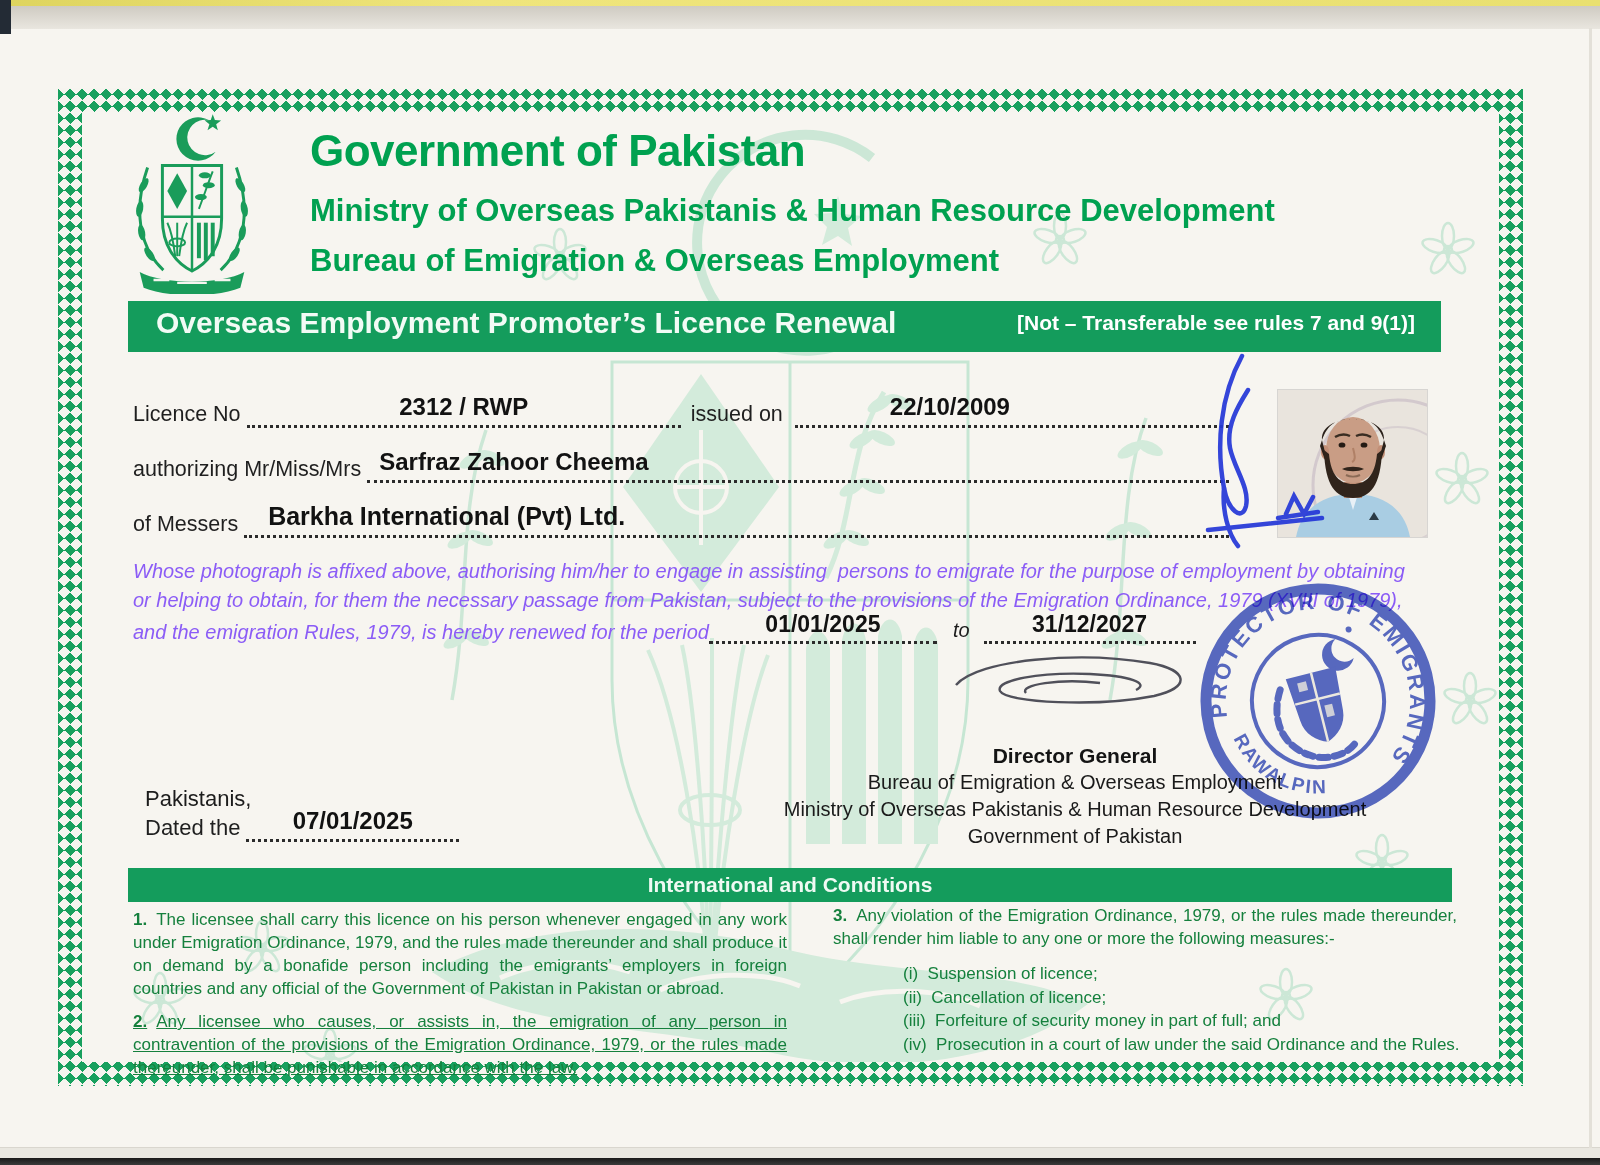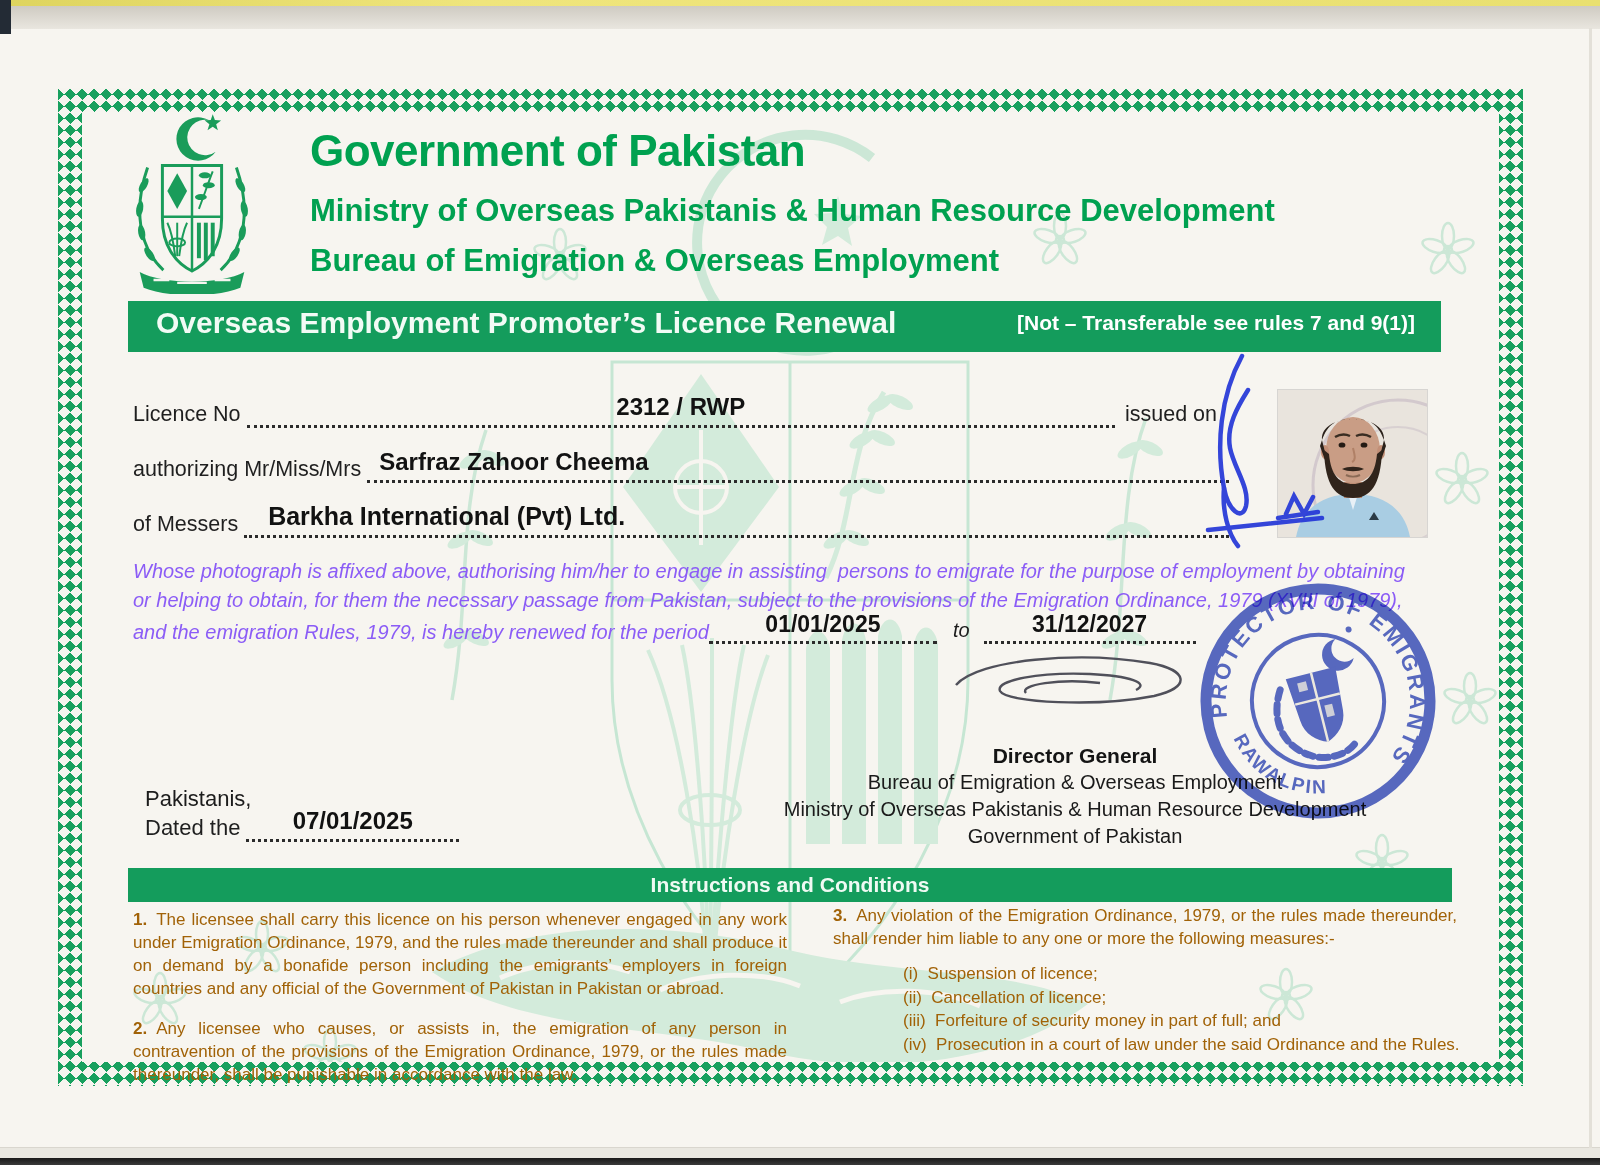--- a/index.html
+++ b/index.html
@@ -67,23 +67,23 @@
   
   .photo{position:absolute;left:1278px;top:390px;width:149px;height:147px;z-index:2;box-shadow:0 0 0 1px rgba(120,120,120,.25);}
   .bluesig{position:absolute;left:1190px;top:348px;width:150px;height:205px;z-index:5;}
   .graysig{position:absolute;left:938px;top:643px;width:262px;height:80px;z-index:3;}
   .stamp{position:absolute;left:1192px;top:575px;width:252px;height:252px;z-index:4;opacity:.87;mix-blend-mode:multiply;}
 
   
   .instr-bar{position:absolute;left:128px;top:868px;width:1324px;height:34px;background:#149c5c;z-index:2;
              display:flex;align-items:center;justify-content:center;}
   .instr-heading{font-size:21px;font-weight:700;color:#effaf3;}
-  .cond-col{position:absolute;z-index:2;font-size:17px;color:#a16207;line-height:23px;text-align:justify;}
+  .cond-col{position:absolute;z-index:2;font-size:17px;color:#15803d;line-height:23px;text-align:justify;}
   .cond{margin:0;}
-  .cond + .cond{margin-top:17px;}
+  .cond + .cond{margin-top:10px;text-decoration:underline;}
   .cno{font-weight:700;margin-right:9px;}
   .subitems{margin-top:12px;margin-left:70px;text-align:left;}
   .subitem{white-space:pre;line-height:23.5px;}
 </style>
 </head>
 <body>
 
 <div id="stage">
 
   <div class="scan-topband"></div>
@@ -226,20 +226,23 @@
     <span class="banner-title">Overseas Employment Promoter’s Licence Renewal</span>
     <span class="banner-note">[Not – Transferable see rules 7 and 9(1)]</span>
   </div>
 
   <div class="frow" style="left:133px;top:386px;width:1096px;height:42px;">
     <span class="flabel">Licence No</span>
     <span class="dotline">
       <span class="fval center">2312 / RWP</span>
     </span>
     <span class="midlabel">issued on</span>
+    <span class="dotline">
+      <span class="fval" style="left:95px;">22/10/2009</span>
+    </span>
   </div>
 
   <div class="frow" style="left:133px;top:441px;width:1096px;height:42px;">
     <span class="flabel">authorizing Mr/Miss/Mrs</span>
     <span class="dotline">
       <span class="fval" style="left:12px;">Sarfraz Zahoor Cheema</span>
     </span>
   </div>
 
   <div class="frow" style="left:133px;top:496px;width:1096px;height:42px;">
@@ -334,21 +337,21 @@
   </div>
 
   <div class="signatory">
     <div class="sig-title">Director General</div>
     <div class="sig-line">Bureau of Emigration &amp; Overseas Employment</div>
     <div class="sig-line">Ministry of Overseas Pakistanis &amp; Human Resource Development</div>
     <div class="sig-line">Government of Pakistan</div>
   </div>
 
   <div class="instr-bar">
-    <span class="instr-heading">Instructions and Conditions</span>
+    <span class="instr-heading">International and Conditions</span>
   </div>
 
   <div class="cond-col" style="left:133px;top:908px;width:654px;">
     <p class="cond"><span class="cno">1.</span><span>The licensee shall carry this licence on his person whenever engaged in any work under Emigration Ordinance, 1979, and the rules made thereunder and shall produce it on demand by a bonafide person including the emigrants’ employers in foreign countries and any official of the Government of Pakistan in Pakistan or abroad.</span></p>
     <p class="cond"><span class="cno">2.</span><span>Any licensee who causes, or assists in, the emigration of any person in contravention of the provisions of the Emigration Ordinance, 1979, or the rules made thereunder, shall be punishable in accordance with the law.</span></p>
   </div>
 
   <div class="cond-col" style="left:833px;top:904px;width:624px;">
     <p class="cond"><span class="cno">3.</span><span>Any violation of the Emigration Ordinance, 1979, or the rules made thereunder, shall render him liable to any one or more the following measures:-</span></p>
     <div class="subitems">

